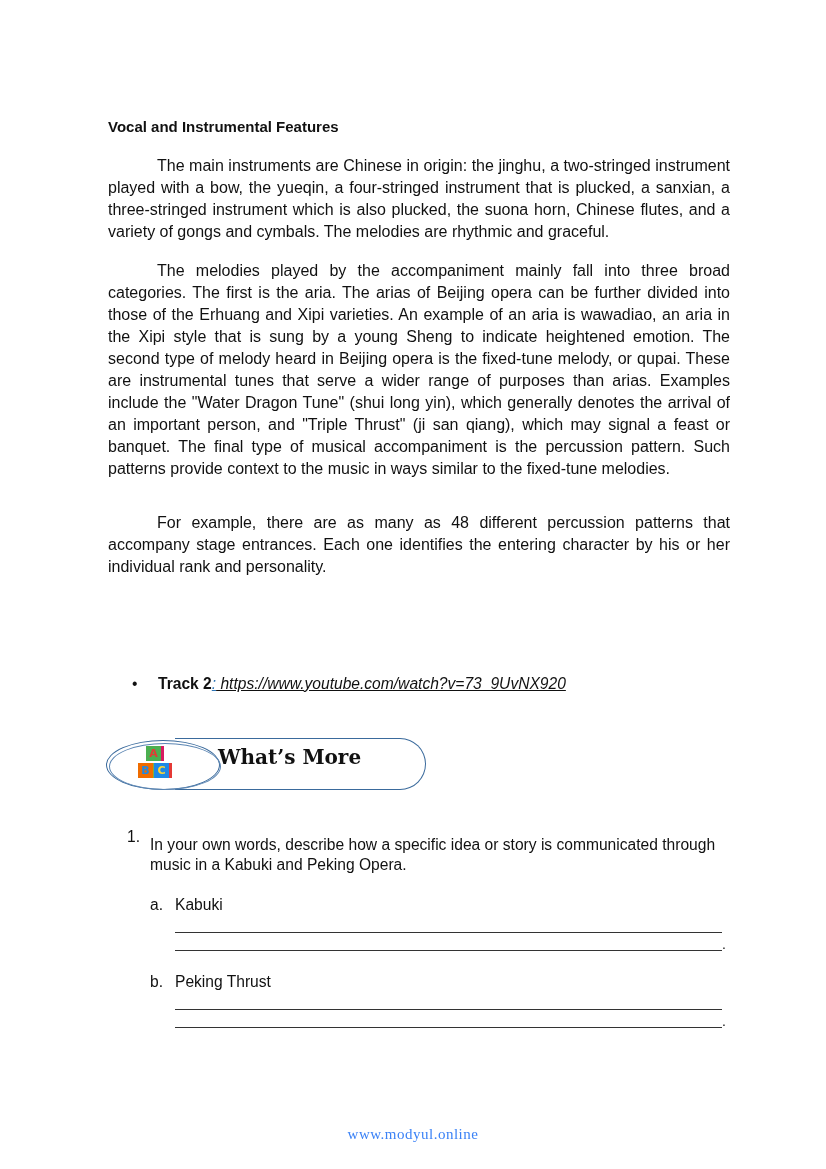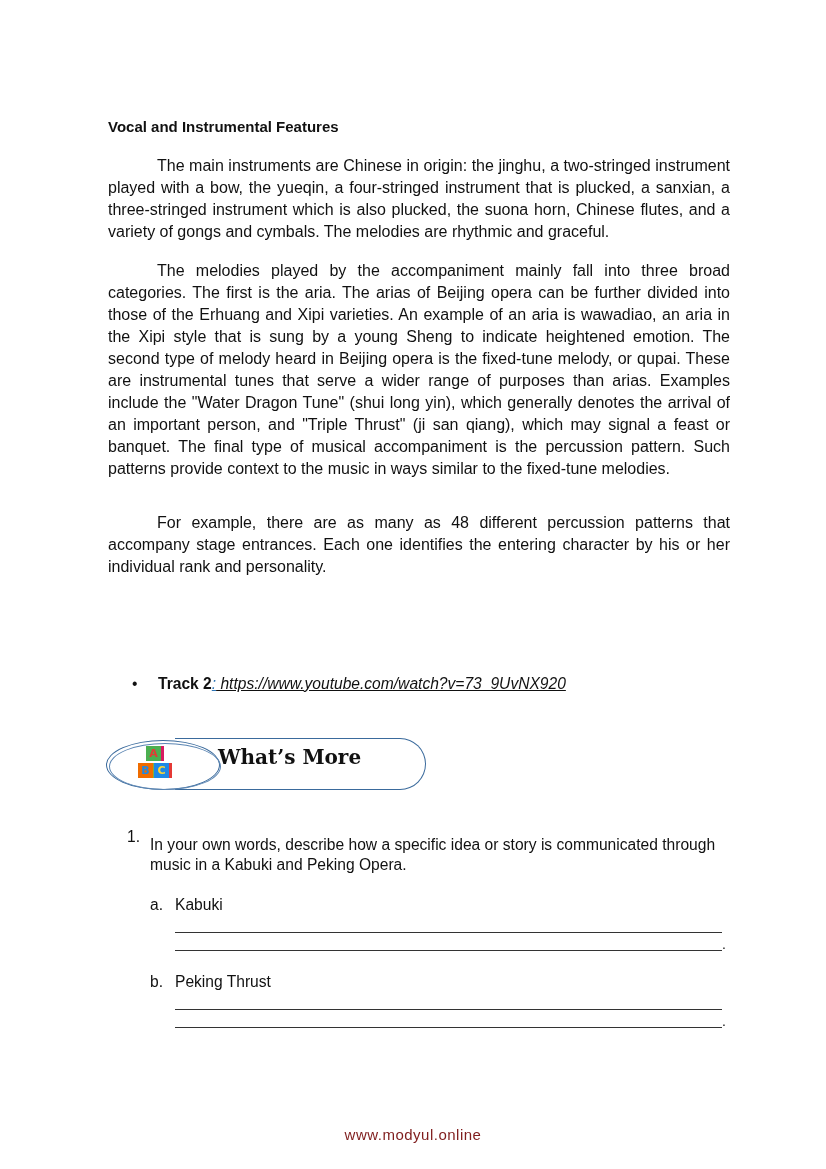--- a/index.html
+++ b/index.html
@@ -37,21 +37,21 @@
     .q-num { position: absolute; left: 0; top: 0; }
     .q-text { position: absolute; left: 23px; top: 8px; width: 570px; }
     .sub { position: absolute; font-size: 15.6px; }
     .sub-letter { position: absolute; left: 0; }
     .sub-label { position: absolute; left: 25px; white-space: nowrap; }
     #sub-a { left: 150px; top: 896px; }
     #sub-b { left: 150px; top: 973px; }
     .ans-line { position: absolute; left: 175px; width: 547px; height: 0; border-top: 1px solid #333; }
     .ans-dot { position: absolute; font-size: 14px; }
     .footer { position: absolute; left: 0; width: 826px; top: 1126px; text-align: center;
-              font-size: 15px; color: #7f1d1d; letter-spacing: 0.5px; }
+              font-size: 15px; color: #3b82f6; letter-spacing: 0.5px; font-family: Liberation Serif, serif; }
   </style>
 </head>
 <body>
 
 <div class="page">
 
   <div class="heading">Vocal and Instrumental Features</div>
 
   <p class="para" id="p1">The main instruments are Chinese in origin: the jinghu, a two-stringed instrument played with a bow, the yueqin, a four-stringed instrument that is plucked, a sanxian, a three-stringed instrument which is also plucked, the suona horn, Chinese flutes, and a variety of gongs and cymbals. The melodies are rhythmic and graceful.</p>
   <p class="para" id="p2">The melodies played by the accompaniment mainly fall into three broad categories. The first is the aria. The arias of Beijing opera can be further divided into those of the Erhuang and Xipi varieties. An example of an aria is wawadiao, an aria in the Xipi style that is sung by a young Sheng to indicate heightened emotion. The second type of melody heard in Beijing opera is the fixed-tune melody, or qupai. These are instrumental tunes that serve a wider range of purposes than arias. Examples include the "Water Dragon Tune" (shui long yin), which generally denotes the arrival of an important person, and "Triple Thrust" (ji san qiang), which may signal a feast or banquet. The final type of musical accompaniment is the percussion pattern. Such patterns provide context to the music in ways similar to the fixed-tune melodies.</p>

